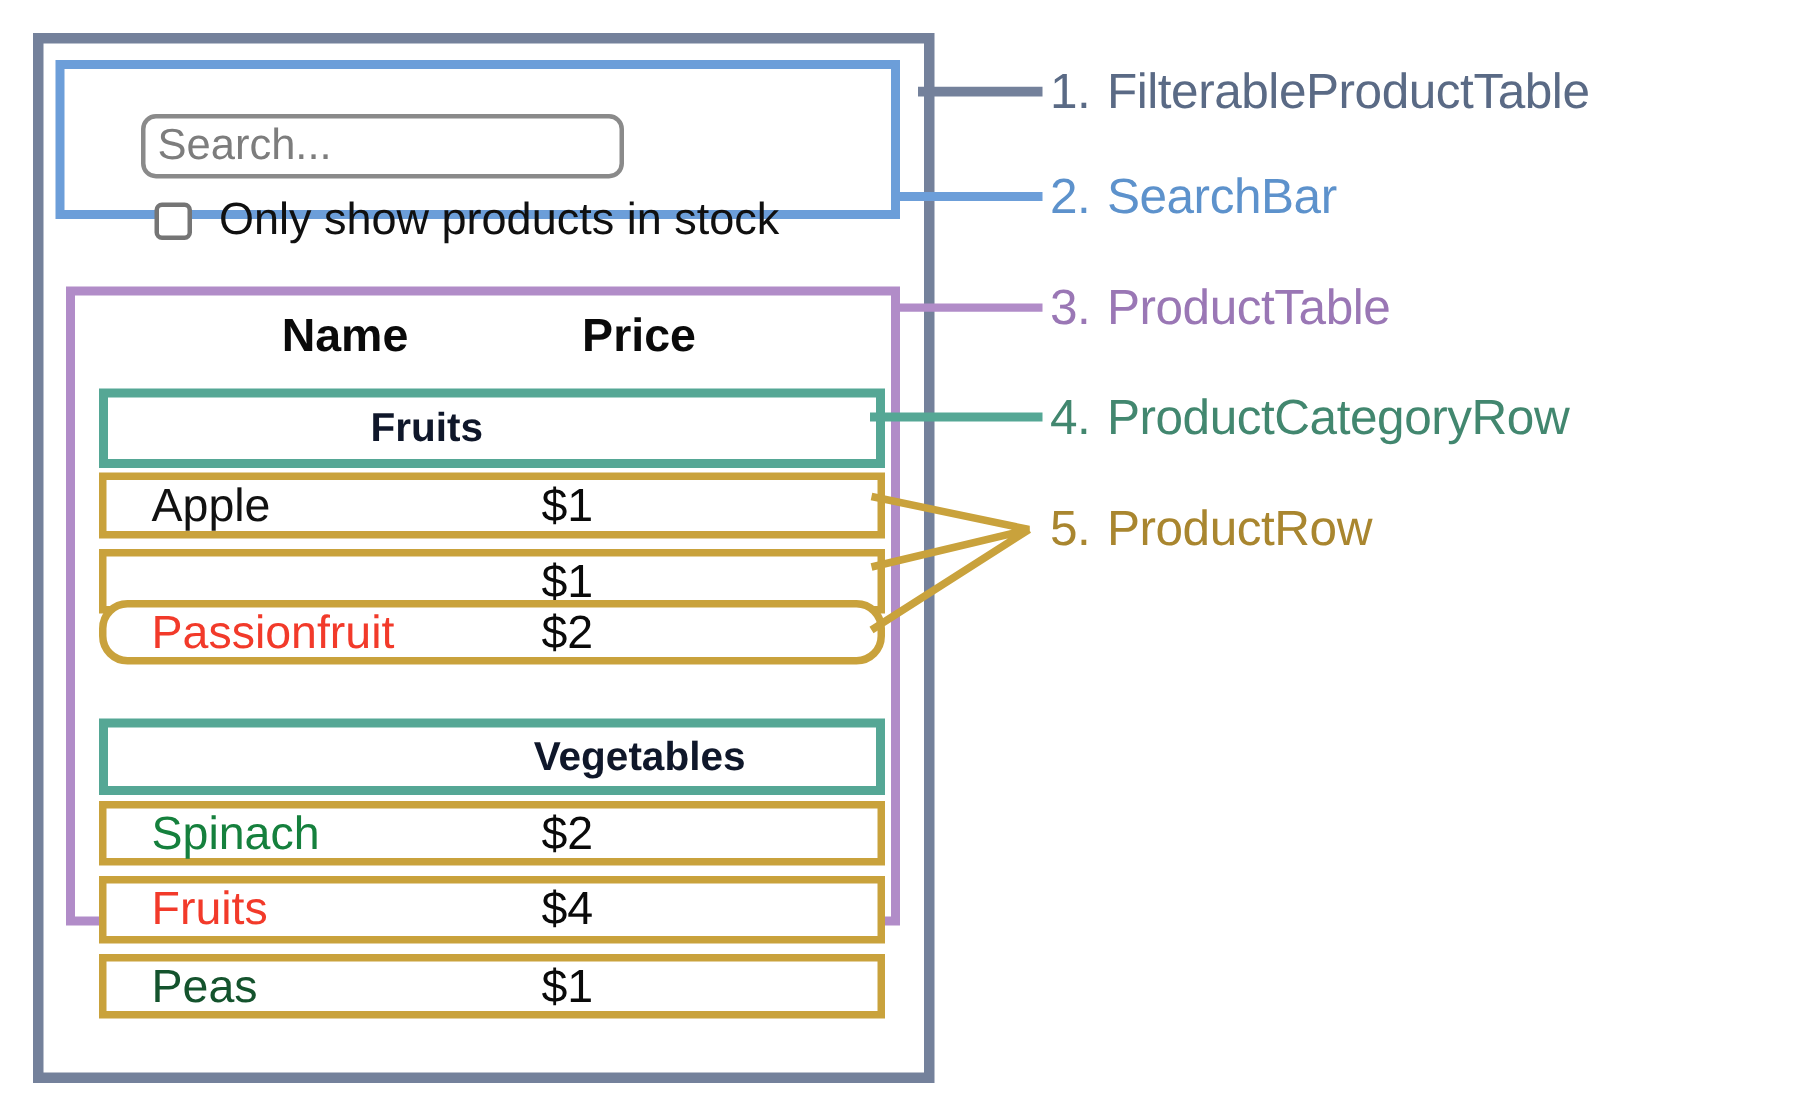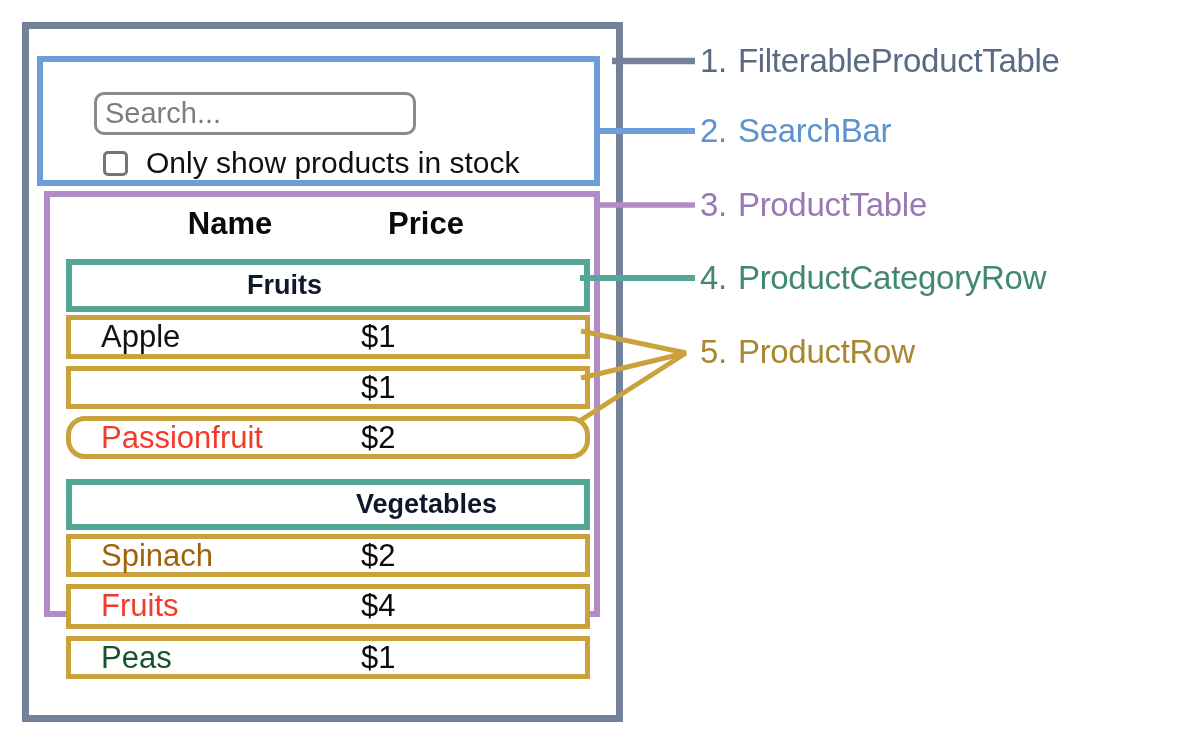--- a/index.html
+++ b/index.html
@@ -1,21 +1,21 @@
 <!DOCTYPE html>
 <html><head>
 <meta charset="utf-8">
 <style>
   html,body{margin:0;padding:0;background:#ffffff;}
   body{font-family:"Liberation Sans","DejaVu Sans",sans-serif;}
   #canvas{position:relative;width:1200px;height:744px;background:#fff;overflow:hidden;}
 
   .box{position:absolute;box-sizing:border-box;background:#fff;}
   .outer-box{left:22px;top:22px;width:601px;height:700px;border:7px solid #74819b;}
-  .searchbar-box{left:37px;top:56px;width:563px;height:130px;border:6px solid #6c9ed9;}
+  .searchbar-box{left:37px;top:40px;width:563px;height:106px;border:6px solid #6c9ed9;}
   .producttable-box{left:44px;top:191px;width:556px;height:426px;border:6px solid #b18cc8;padding-left:41px;}
 
   
   .search-input{position:absolute;left:51px;top:30px;width:322px;height:43px;
     box-sizing:border-box;border:3px solid #8a8a8a;border-radius:10px;
     font-family:inherit;font-size:29px;color:#6f6f6f;padding:0 8px;background:#fff;}
   .search-input::placeholder{color:#7d7d7d;opacity:1;}
   .stock-row{position:absolute;left:60px;top:84px;height:34px;display:flex;align-items:center;gap:18px;}
   .cb{width:25px;height:25px;box-sizing:border-box;border:3px solid #757575;border-radius:5px;background:#fff;flex:0 0 auto;}
   .cb-label{font-size:30px;color:#101010;white-space:nowrap;}
@@ -25,21 +25,21 @@
   .th-name{left:180px;}
   .th-price{left:376px;}
 
   
   .crow,.prow{position:absolute;left:16px;width:524px;box-sizing:border-box;background:#fff;}
   .crow{border:6px solid #55a795;}
   .prow{border:5px solid #c9a23c;}
   .c1{top:62px;height:53px;}
   .r1{top:118px;height:44px;}
   .r2{top:169px;height:43px;}
-  .r3{top:219px;height:43px;border-radius:19px;}
+  .r3{top:203px;height:43px;border-radius:19px;}
   .c2{top:282px;height:51px;}
   .r4{top:337px;height:43px;}
   .r5{top:387px;height:45px;}
   .r6{top:439px;height:43px;}
   .ctext{display:block;width:83%;text-align:center;font-weight:bold;font-size:27px;color:#0f172a;line-height:41px;}
   .c1 .ctext{line-height:41px;}
   .c2 .ctext{line-height:39px;text-align:right;}
   .pname{position:absolute;left:30px;top:0;font-size:31px;line-height:33px;color:#111;white-space:nowrap;}
   .pprice{position:absolute;left:290px;top:0;font-size:31px;line-height:33px;color:#0a0a0a;}
 
@@ -93,21 +93,21 @@
     <div class="prow r3">
       <span class="pname" style="color: rgb(242, 58, 42);">Passionfruit</span>
       <span class="pprice">$2</span>
     </div>
 
     <div class="crow c2">
       <span class="ctext">Vegetables</span>
     </div>
 
     <div class="prow r4">
-      <span class="pname" style="color: #a16207;">Spinach</span>
+      <span class="pname" style="color: #15803d;">Spinach</span>
       <span class="pprice">$2</span>
     </div>
     <div class="prow r5">
       <span class="pname" style="color: rgb(242, 58, 42);">Fruits</span>
       <span class="pprice">$4</span>
     </div>
     <div class="prow r6">
       <span class="pname" style="color: #14532d;">Peas</span>
       <span class="pprice">$1</span>
     </div>

